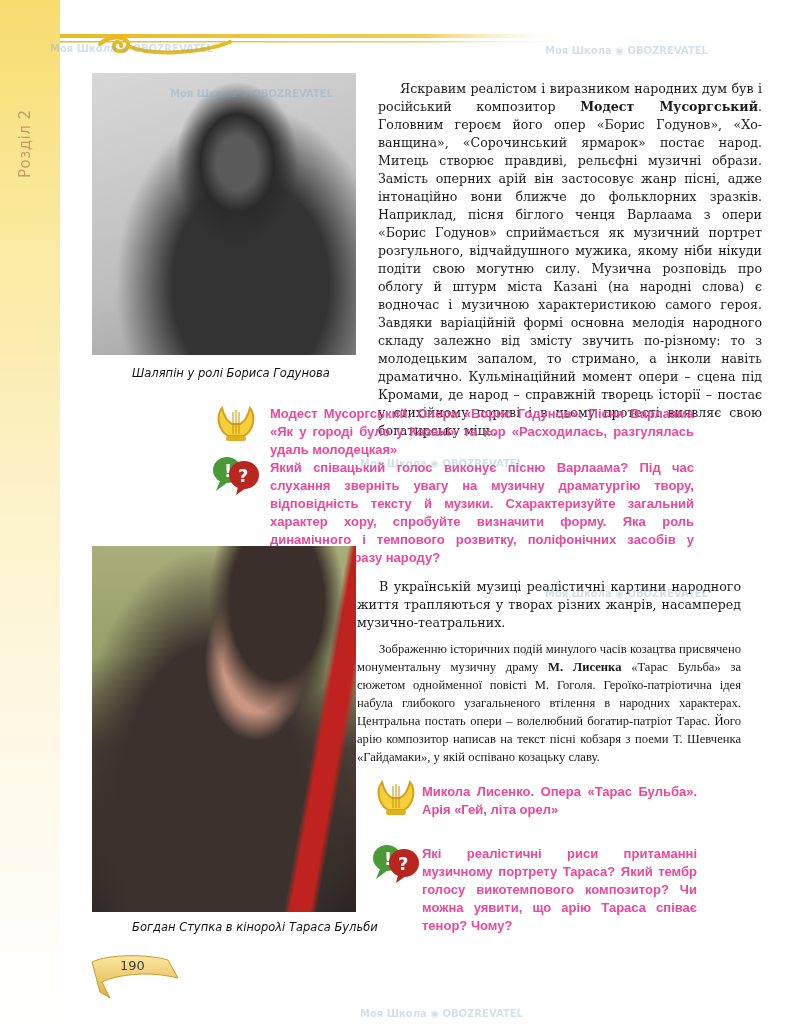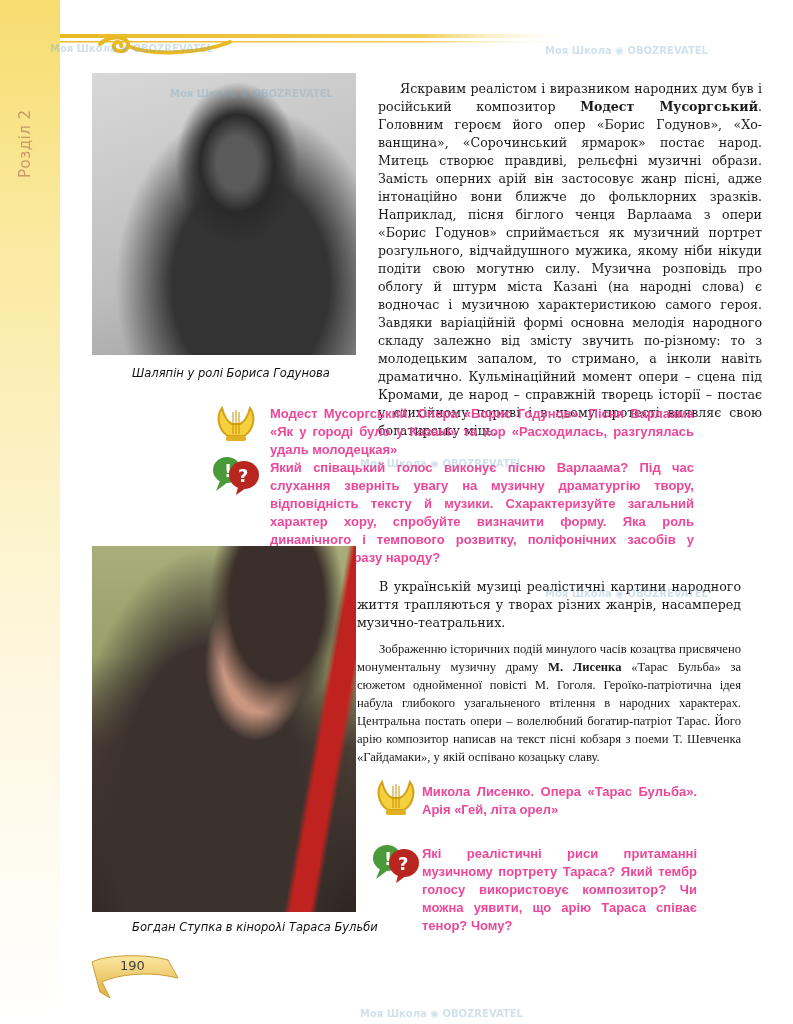--- a/index.html
+++ b/index.html
@@ -142,21 +142,21 @@
 <div class="task task3">Микола Лисенко. Опера «Тарас Бульба». Арія «Гей, літа орел»</div>
 
 <svg class="icon qa2" viewBox="0 0 52 40">
   <ellipse cx="17" cy="15" rx="14" ry="13" fill="#4a9a3a"></ellipse>
   <path d="M10,26 L6,36 L18,27Z" fill="#4a9a3a"></path>
   <text x="14" y="22" font-size="18" font-weight="bold" fill="#fff" font-family="DejaVu Sans, sans-serif">!</text>
   <ellipse cx="34" cy="20" rx="15" ry="14" fill="#b8261f"></ellipse>
   <path d="M28,32 L26,40 L36,33Z" fill="#b8261f"></path>
   <text x="28" y="27" font-size="18" font-weight="bold" fill="#fff" font-family="DejaVu Sans, sans-serif">?</text>
 </svg>
-<div class="task task4">Які реалістичні риси притаманні музичному портрету Тараса? Який тембр голосу вико­ристовує композитор? Чи можна уявити, що арію Тараса співає тенор? Чому?</div>
+<div class="task task4">Які реалістичні риси притаманні музичному портрету Тараса? Який тембр голосу вико­темпового композитор? Чи можна уявити, що арію Тараса співає тенор? Чому?</div>
 
 <svg class="page-ribbon" viewBox="0 0 92 48">
   <defs>
     <linearGradient id="rg" x1="0" x2="0" y1="0" y2="1">
       <stop offset="0" stop-color="#fbe7a1"></stop>
       <stop offset="1" stop-color="#e0b040"></stop>
     </linearGradient>
   </defs>
   <path d="M4,10 C20,2 60,2 80,8 L90,26 L80,24 C60,20 30,22 14,30 L22,46 L12,40 L4,10Z" fill="url(#rg)" stroke="#c99a30" stroke-width="1"></path>
 </svg>

